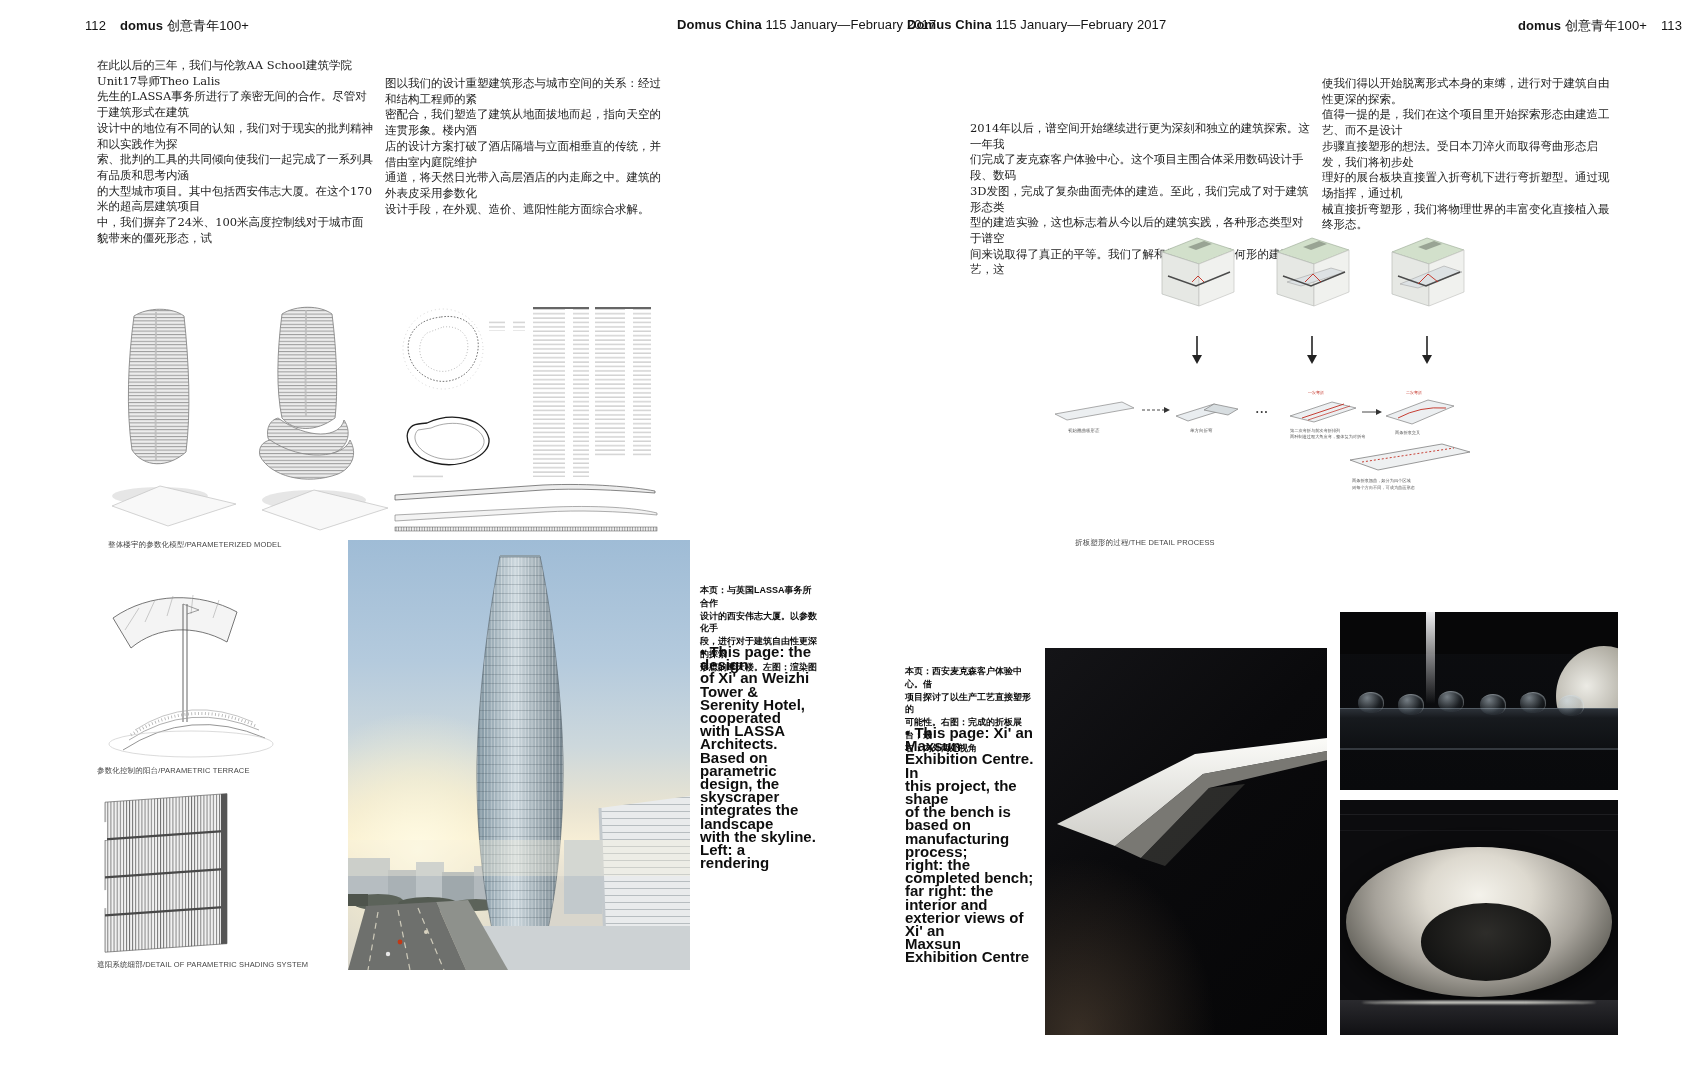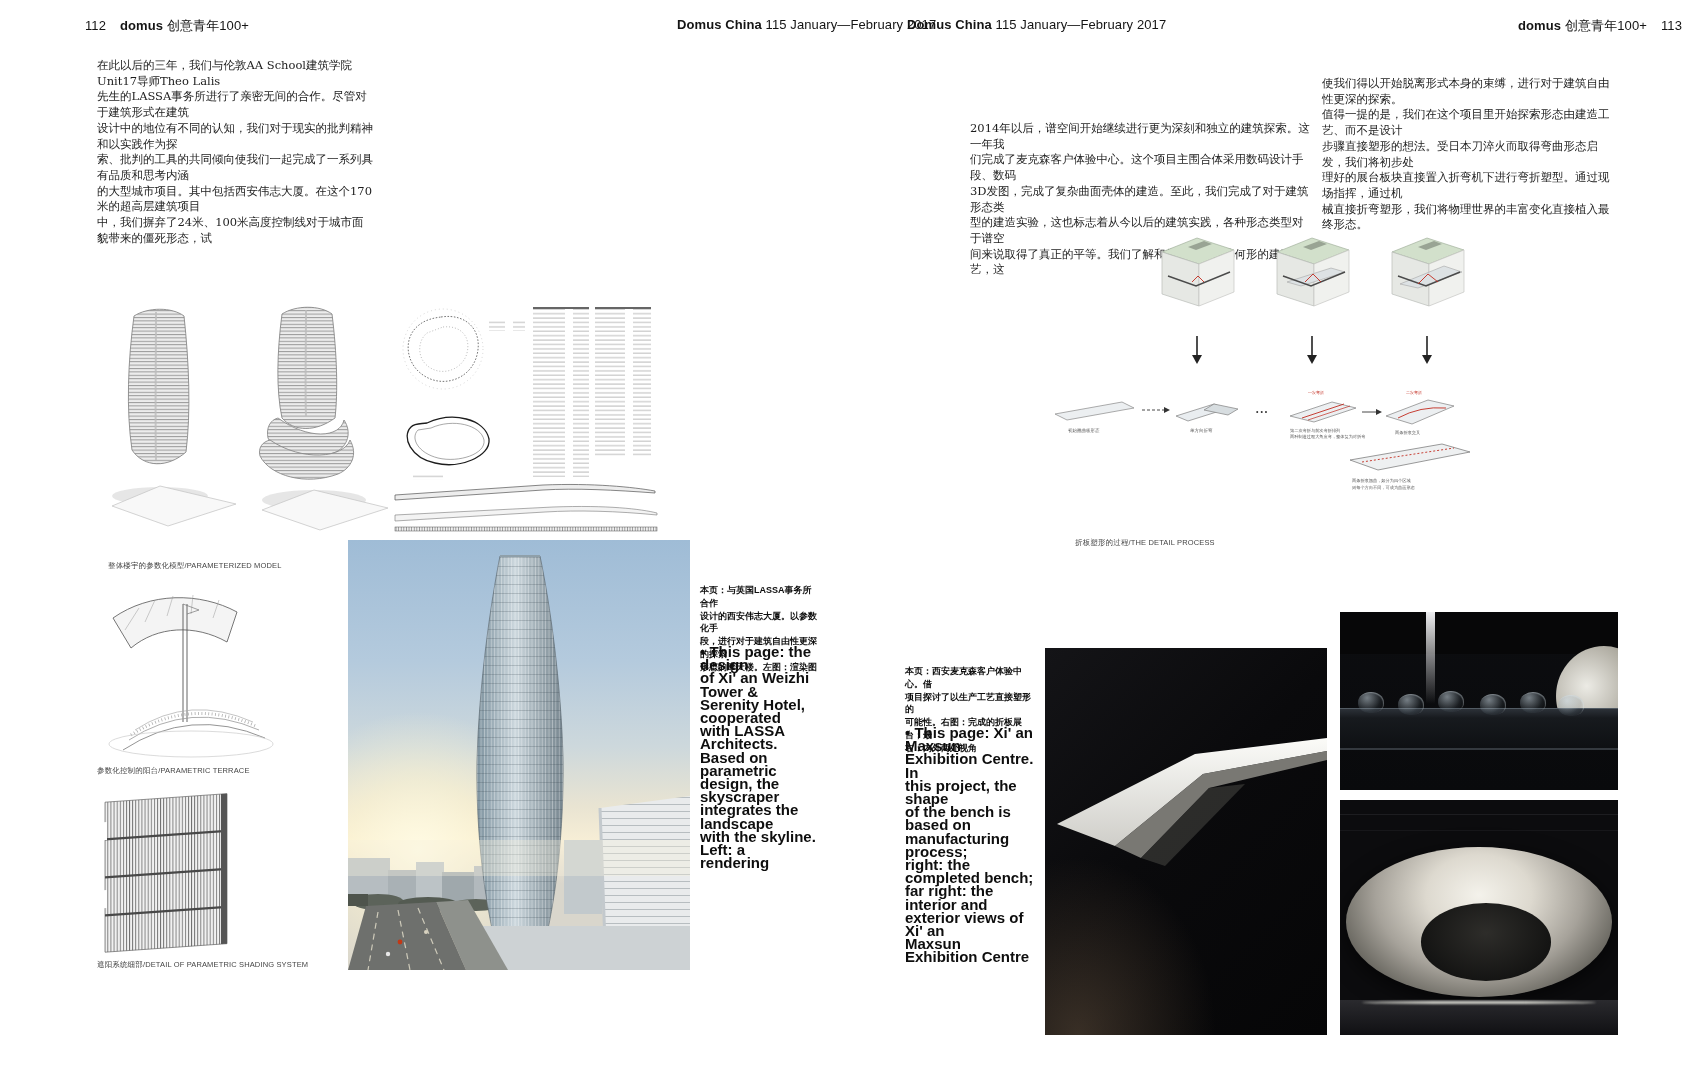--- a/index.html
+++ b/index.html
@@ -66,20 +66,25 @@
     <span class="b">domus</span>
     <span>创意青年100+</span><span class="gap"></span><span>113</span>
   </div>
 
   <div class="bodycol pre" style="left:97px;top:58px;width:278px;">在此以后的三年，我们与伦敦AA School建筑学院Unit17导师Theo Lalis
 先生的LASSA事务所进行了亲密无间的合作。尽管对于建筑形式在建筑
 设计中的地位有不同的认知，我们对于现实的批判精神和以实践作为探
 索、批判的工具的共同倾向使我们一起完成了一系列具有品质和思考内涵
 的大型城市项目。其中包括西安伟志大厦。在这个170米的超高层建筑项目
 中，我们摒弃了24米、100米高度控制线对于城市面貌带来的僵死形态，试</div>
+  <div class="bodycol pre" style="left:385px;top:76px;width:280px;">图以我们的设计重塑建筑形态与城市空间的关系：经过和结构工程师的紧
+密配合，我们塑造了建筑从地面拔地而起，指向天空的连贯形象。楼内酒
+店的设计方案打破了酒店隔墙与立面相垂直的传统，并借由室内庭院维护
+通道，将天然日光带入高层酒店的内走廊之中。建筑的外表皮采用参数化
+设计手段，在外观、造价、遮阳性能方面综合求解。</div>
 
   <svg class="fig" style="left:98px;top:300px;" width="292" height="238" viewBox="0 0 292 238">
     <defs>
       <pattern id="hs" width="6" height="3.4" patternUnits="userSpaceOnUse">
         <rect width="6" height="3.4" fill="#ececec"></rect>
           <rect width="6" height="1" fill="#9a9a9a"></rect>
       </pattern>
     </defs>
 
     <g>
@@ -127,21 +132,21 @@
       <rect x="140" y="4" width="56" height="2" fill="#666666"></rect>
       <rect x="202" y="4" width="56" height="2" fill="#666666"></rect>
     </g>
     <g>
       <path d="M2,192 L150,182 C200,180 240,184 262,188 L262,190 C222,187 182,185 150,187 L2,197 Z" fill="#ededed" stroke="#555555" stroke-width="0.7"></path>
       <path d="M2,212 L160,204 C215,202 248,206 264,210 L264,212 C224,208 184,207 152,209 L2,218 Z" fill="#f3f3f3" stroke="#777777" stroke-width="0.6"></path>
       <rect x="2" y="224" width="262" height="4" fill="url(#vt)" stroke="#555555" stroke-width="0.5"></rect>
     </g>
   </svg>
 
-  <div class="figcap" style="left:108px;top:540px;margin-top:21px;">整体楼宇的参数化模型/PARAMETERIZED MODEL</div>
+  <div class="figcap" style="left:108px;top:540px;">整体楼宇的参数化模型/PARAMETERIZED MODEL</div>
   <div class="figcap" style="left:425px;top:540px;">参数化设计遮阳系统/PARAMETRIC SHADING SYSTEM</div>
 
   <svg class="fig" style="left:95px;top:588px;" width="190" height="172" viewBox="0 0 190 172">
     <g>
       <path d="M18,30 C55,4 105,4 142,24 L132,54 C100,36 62,38 36,60 Z" fill="#f4f4f4" stroke="#666666" stroke-width="0.9"></path>
       <path d="M30,42 L44,20 M50,34 L60,12 M72,28 L78,8 M96,26 L98,7 M118,30 L124,12" stroke="#9a9a9a" stroke-width="0.5"></path>
     </g>
     <g>
       <path d="M88,16 L88,134 M92,16 L92,134" stroke="#555555" stroke-width="0.9"></path>
       <path d="M88,16 L104,22 L92,26" fill="none" stroke="#777777" stroke-width="0.7"></path>

